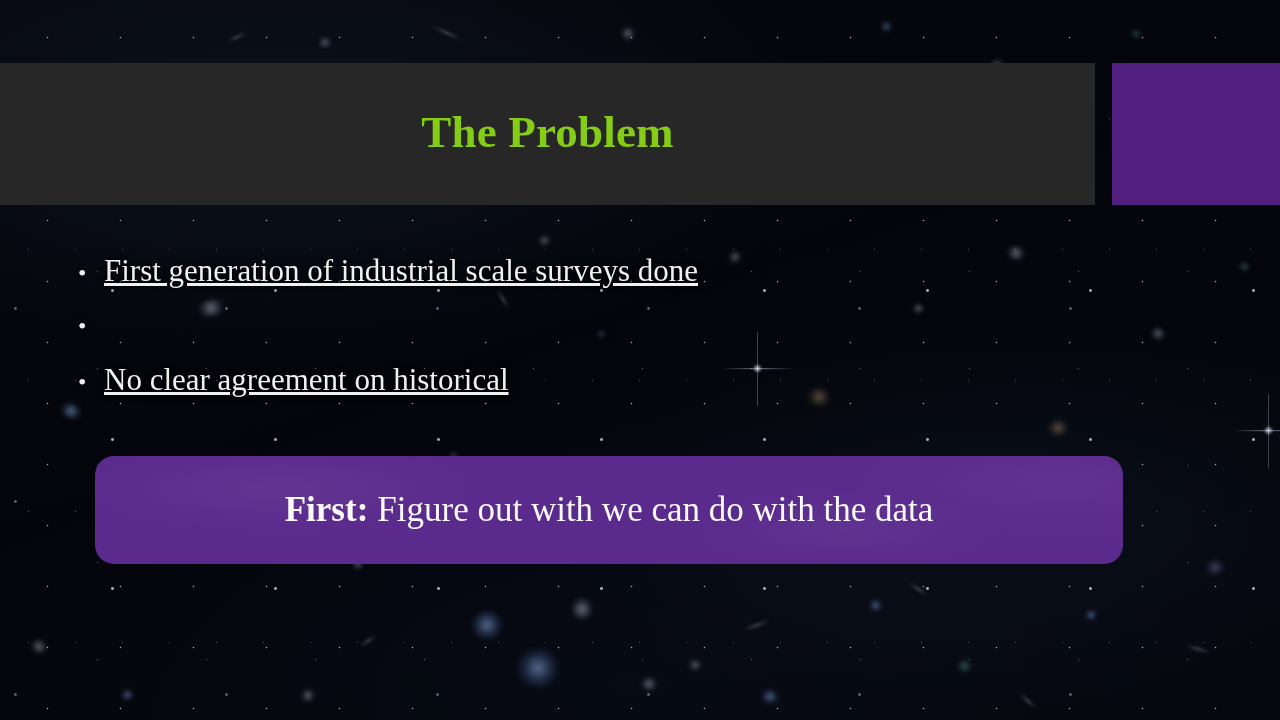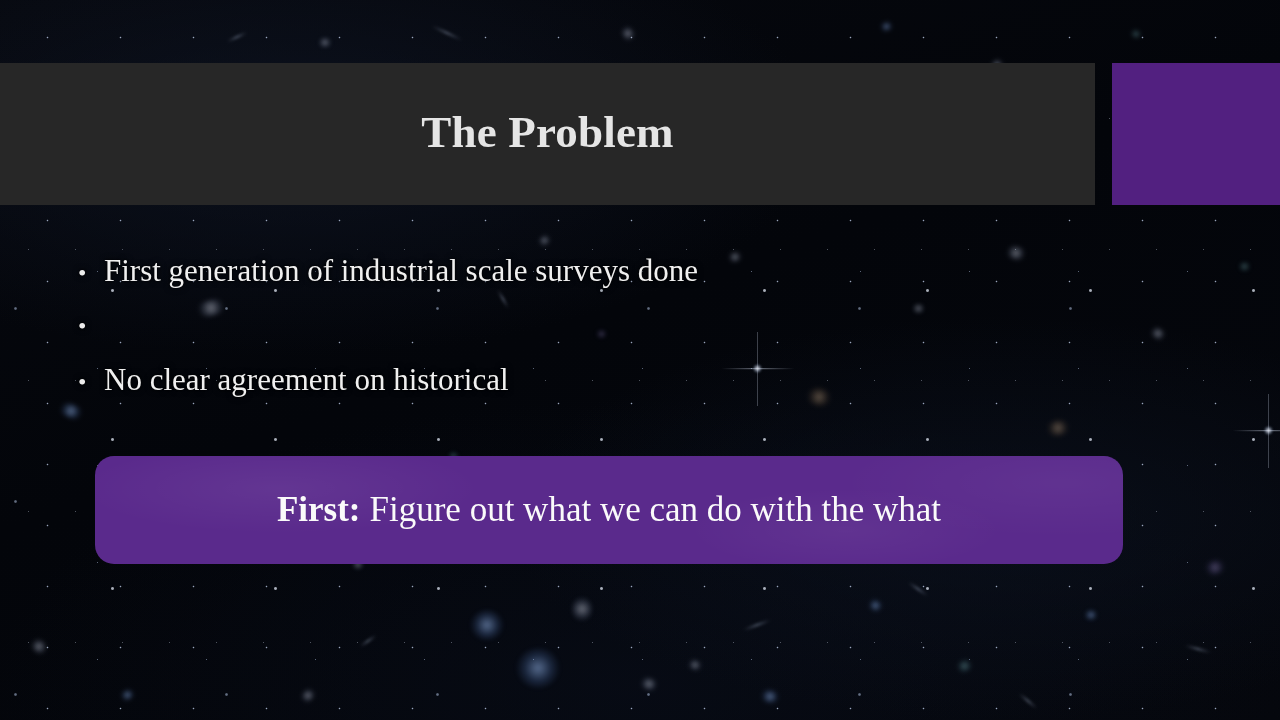--- a/index.html
+++ b/index.html
@@ -97,21 +97,21 @@
     left: 0;
     top: 63px;
     width: 1095px;
     height: 142px;
     background: #272727;
     display: flex;
     align-items: center;
     justify-content: center;
   }
   #title-text {
-    color: #e5e5e5;
+    color: #84cc16;
     font-weight: bold;
     font-size: 45px;
     letter-spacing: 0.2px;
     line-height: 1;
     margin-top: -4px;
     white-space: nowrap;
   }
   #accent-block {
     position: absolute;
     left: 1112px;
@@ -137,21 +137,21 @@
     text-shadow: 0 0 6px rgba(0,0,0,0.95), 0 0 2px rgba(0,0,0,0.9);
     white-space: nowrap;
   }
   .bullet-dot {
     flex: 0 0 auto;
     width: 26px;
     font-size: 24px;
     color: #ececec;
     line-height: 53px;
   }
-  .bullet-label { flex: 0 1 auto; }
+  .bullet-label { flex: 0 1 auto; text-decoration: underline; }
 
   
   #goal-box {
     position: absolute;
     left: 95px;
     top: 456px;
     width: 1028px;
     height: 108px;
     border-radius: 19px;
     background: #5a2a8c;
@@ -263,17 +263,17 @@
       <span class="bullet-dot">•</span>
     </div>
     <div class="bullet-item">
       <span class="bullet-dot">•</span>
       <span class="bullet-label">No clear agreement on historical</span>
     </div>
   </div>
 
   <div id="goal-box">
     <div id="goal-text">
-      <span id="goal-lead">First:</span><span id="goal-body">Figure out what we can do with the what</span>
+      <span id="goal-lead">First:</span><span id="goal-body">Figure out with we can do with the data</span>
     </div>
   </div>
 
 </div>
 
 </body></html>

